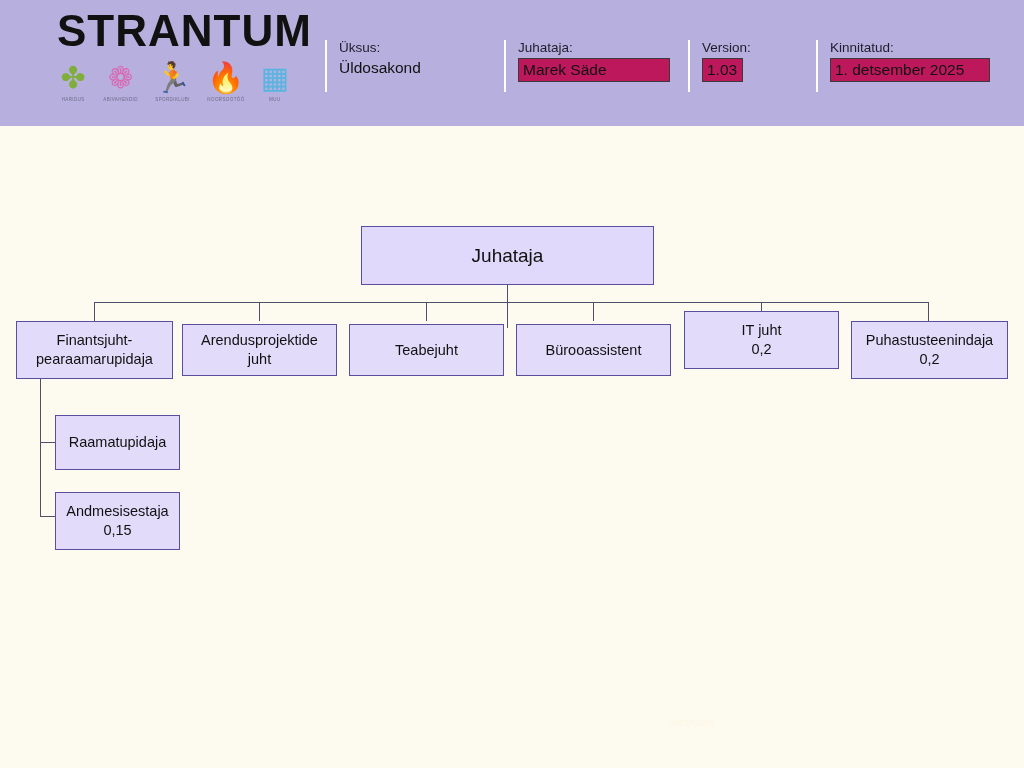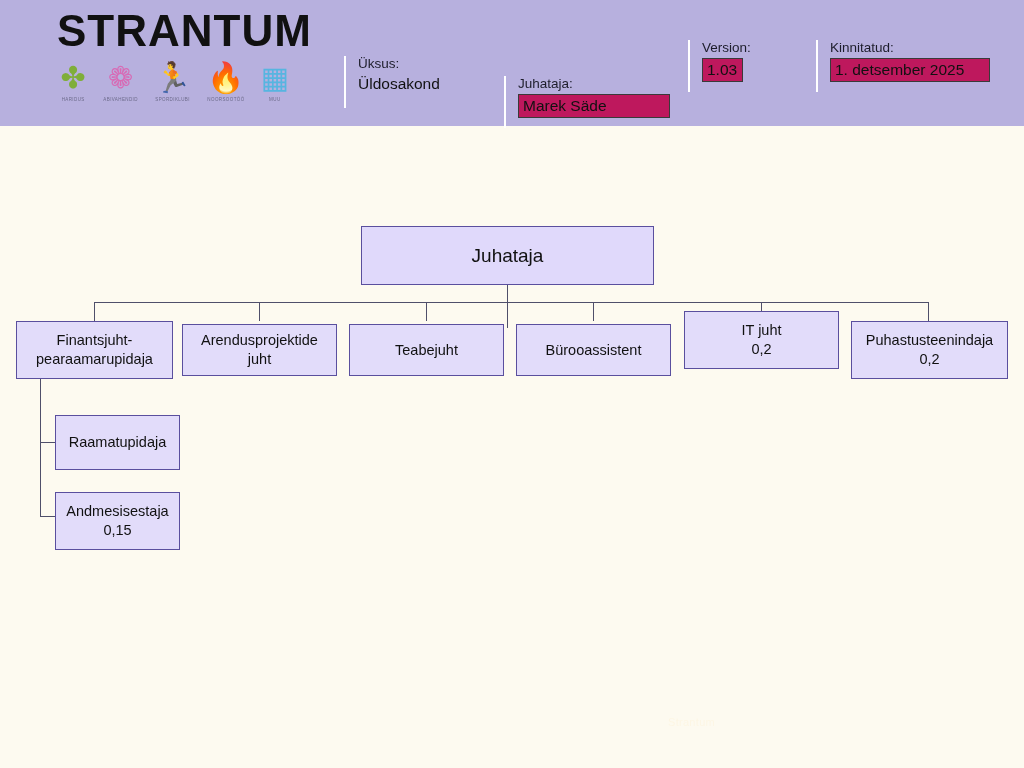--- a/index.html
+++ b/index.html
@@ -94,22 +94,22 @@
     line-height: 20px;
     white-space: nowrap;
   }
   .meta-value.boxed {
     border: 1px solid #3a3a3a;
     background: #be185d;
     padding: 1px 4px;
     display: inline-block;
     line-height: 20px;
   }
-  .f-unit  { left: 344px; width: 150px; margin-top: 16px; }
-  .f-mgr   { left: 504px; width: 175px; margin-top: 36px; }
+  .f-unit  { left: 325px; width: 150px; }
+  .f-mgr   { left: 504px; width: 175px; }
   .f-ver   { left: 688px; width: 120px; }
   .f-appr  { left: 816px; width: 190px; }
   .f-mgr .meta-value.boxed { width: 142px; }
   .f-ver  .meta-value.boxed { width: 31px; }
   .f-appr .meta-value.boxed { width: 150px; }
 
   
   .chart {
     position: absolute;
     left: 0;

